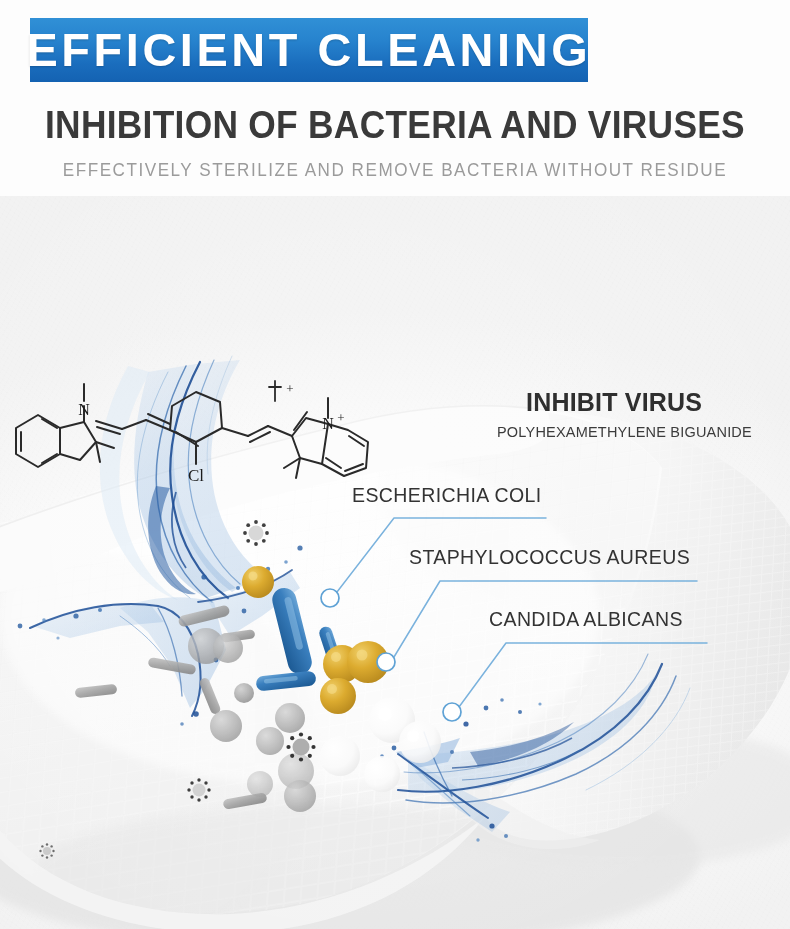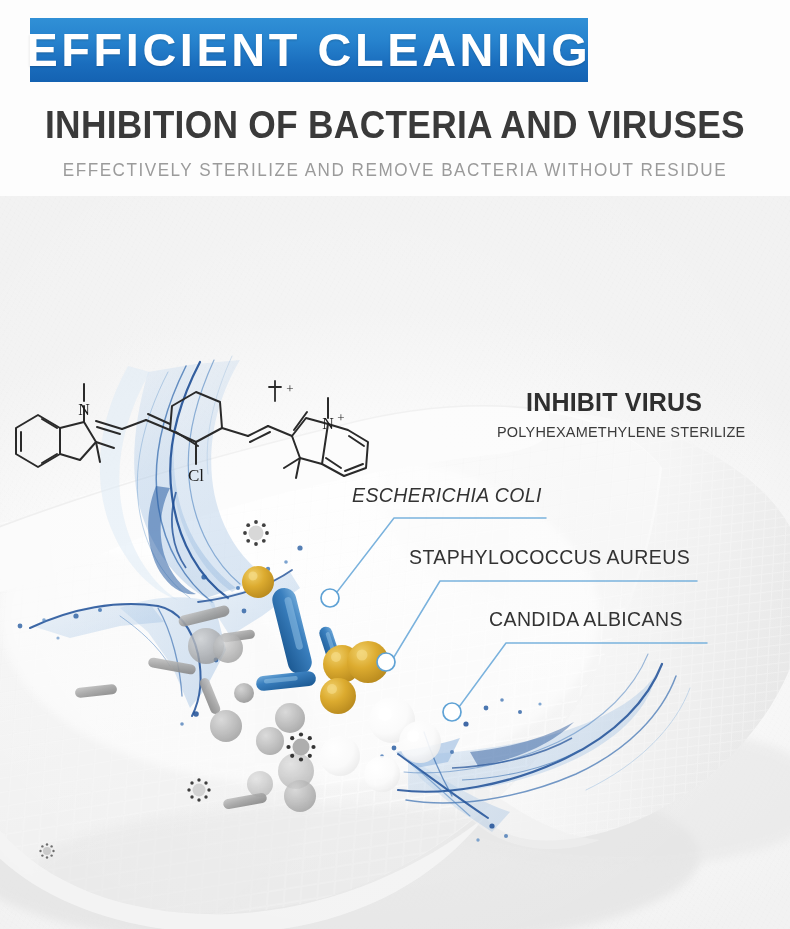--- a/index.html
+++ b/index.html
@@ -122,21 +122,21 @@
   }
 
   .callout-label {
     position: absolute;
     font-size: 19.5px;
     color: #333333;
     letter-spacing: 0.4px;
     white-space: nowrap;
     font-family: "Liberation Sans", sans-serif;
   }
-  .callout-1 { left: 352px; top: 484px; font-style: italic; }
+  .callout-1 { left: 352px; top: 484px; }
   .callout-2 { left: 409px; top: 546px; }
   .callout-3 { left: 489px; top: 608px; }
 </style>
 </head>
 <body>
 
 <div id="page">
 
   <div class="header-banner">
     <div class="header-banner-text">EFFICIENT CLEANING</div>
@@ -588,19 +588,19 @@
         <path d="M269 191 L 281 191"></path>
       </g>
       <text x="290" y="197" font-family="'Liberation Serif', serif" font-size="13" fill="#1c1c1c" text-anchor="middle">+</text>
 
       <text x="196" y="285" font-family="'Liberation Serif', serif" font-size="17" fill="#1c1c1c" text-anchor="middle">Cl</text>
     </svg>
 
   </div>
 
   <div class="chem-title">INHIBIT VIRUS</div>
-  <div class="chem-sub">POLYHEXAMETHYLENE STERILIZE</div>
+  <div class="chem-sub">POLYHEXAMETHYLENE BIGUANIDE</div>
 
   <div class="callout-label callout-1">ESCHERICHIA COLI</div>
   <div class="callout-label callout-2">STAPHYLOCOCCUS AUREUS</div>
   <div class="callout-label callout-3">CANDIDA ALBICANS</div>
 
 </div>
 
 </body></html>

